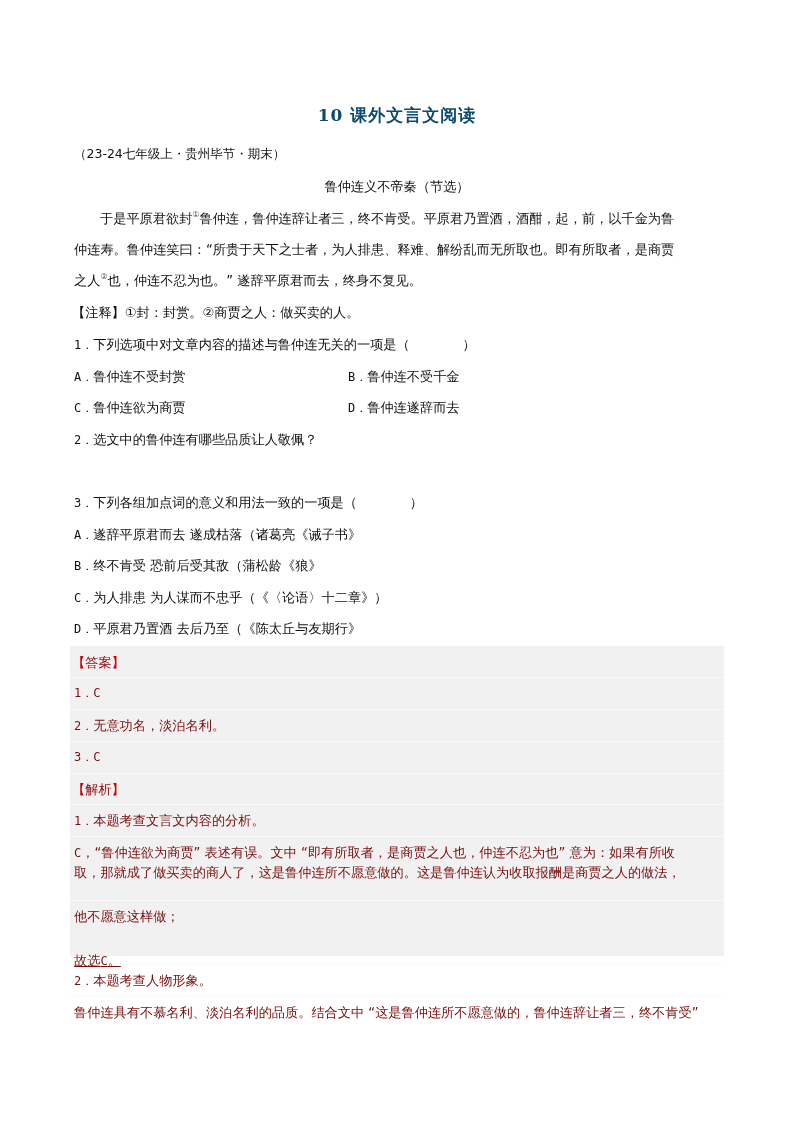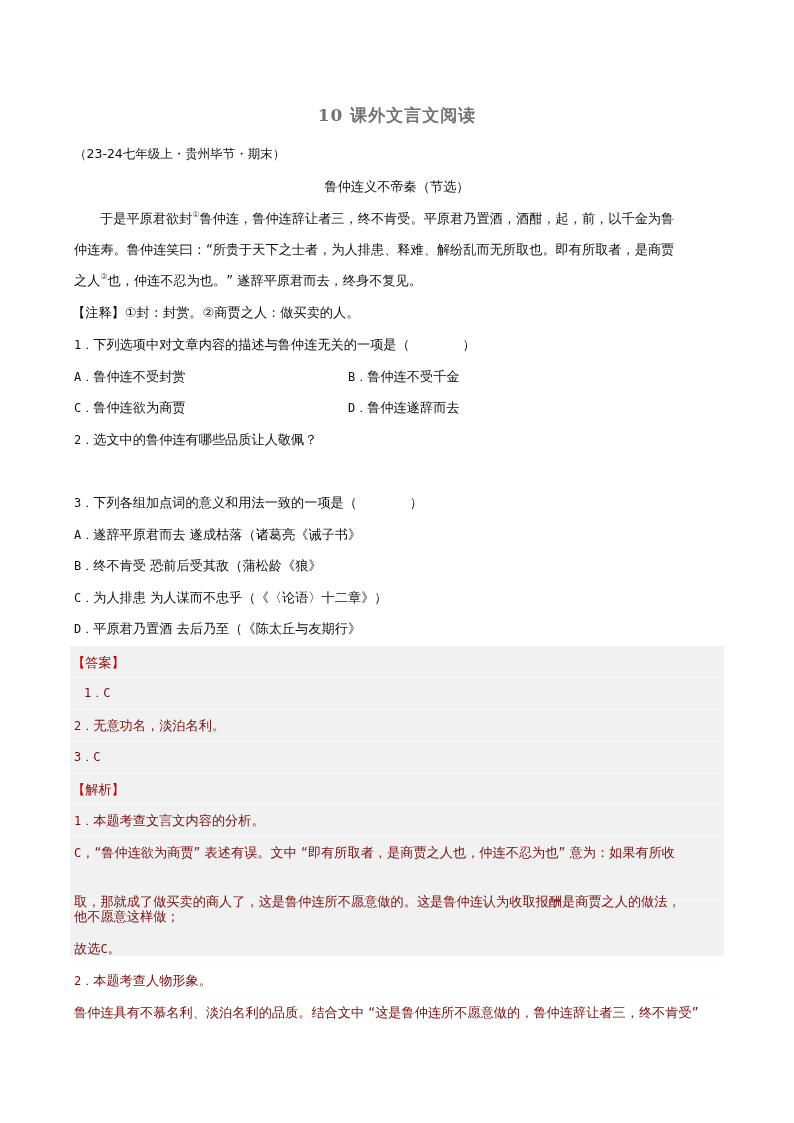--- a/index.html
+++ b/index.html
@@ -1,21 +1,21 @@
 <!DOCTYPE html>
 <html><head>
 <meta charset="utf-8">
 <style>
   html, body { margin: 0; padding: 0; background: #ffffff; }
   body { width: 794px; height: 1123px; position: relative; overflow: hidden;
          font-family: "DejaVu Sans", "Liberation Sans", sans-serif; color: #111; }
   .page { position: absolute; left: 0; top: 0; width: 794px; height: 1123px; }
   .title { position: absolute; top: 104px; left: 0; width: 794px; text-align: center;
            font-family: "DejaVu Serif", "Liberation Serif", serif; font-weight: bold;
-           font-size: 17px; letter-spacing: 1px; color: #737373; }
+           font-size: 17px; letter-spacing: 1px; color: #0c4a6e; }
   .line { position: absolute; left: 74px; font-size: 13.2px; white-space: nowrap; color: #111; }
   .center { left: 0; width: 794px; text-align: center; }
   .sup { font-size: 8px; vertical-align: 6px; color: #555; }
   .mono { font-family: "DejaVu Sans Mono", "Liberation Mono", monospace; font-size: 12px; }
   .answer-box { position: absolute; left: 70px; top: 646px; width: 654px; height: 310px; background: #f1f1f1; }
   .answer-box .row { position: absolute; left: 0; width: 654px; border-bottom: 1px solid #fafafa; }
   .bracket { color: #d00000; }
   .head-red { color: #8b0a0a; }
   .atext { position: absolute; left: 4px; font-size: 13.2px; white-space: nowrap; color: #7a0d0d; }
 </style>
@@ -76,21 +76,21 @@
     <span class="mono">D．</span><span>平原君乃置酒 去后乃至（《陈太丘与友期行》</span>
   </div>
 
   <div class="answer-box">
     <div class="row" style="top:0; height:31px;">
       <div class="atext" style="top:8px; left:2px;">
         <span class="bracket">【</span><span class="head-red">答案</span><span class="bracket">】</span>
       </div>
     </div>
     <div class="row" style="top:31px; height:32px;">
-      <div class="atext" style="top:8px;margin-left:10px;">
+      <div class="atext" style="top:8px;">
         <span class="mono">1．</span><span class="mono">C</span>
       </div>
     </div>
     <div class="row" style="top:63px; height:32px;">
       <div class="atext" style="top:8px;">
         <span class="mono">2．</span><span>无意功名，淡泊名利。</span>
       </div>
     </div>
     <div class="row" style="top:95px; height:32px;">
       <div class="atext" style="top:8px;">
@@ -104,27 +104,27 @@
     </div>
     <div class="row" style="top:158px; height:32px;">
       <div class="atext" style="top:8px;">
         <span class="mono">1．</span><span>本题考查文言文内容的分析。</span>
       </div>
     </div>
     <div class="row" style="top:190px; height:64px;">
       <div class="atext" style="top:8px;">
         <span class="mono">C</span><span>，“鲁仲连欲为商贾” 表述有误。文中 “即有所取者，是商贾之人也，仲连不忍为也” 意为：如果有所收</span>
       </div>
-      <div class="atext" style="top:57px;">取，那就成了做买卖的商人了，这是鲁仲连所不愿意做的。这是鲁仲连认为收取报酬是商贾之人的做法，</div>
+      <div class="atext" style="top:28px;">取，那就成了做买卖的商人了，这是鲁仲连所不愿意做的。这是鲁仲连认为收取报酬是商贾之人的做法，</div>
     </div>
     <div class="row" style="top:254px; height:32px; border-bottom:none;">
       <div class="atext" style="top:8px;">他不愿意这样做；</div>
     </div>
     <div class="row" style="top:286px; height:32px;">
-      <div class="atext" style="top:8px;">
+      <div class="atext" style="top:20px;text-decoration:underline;">
         <span>故选</span><span class="mono">C</span><span>。</span>
       </div>
     </div>
     <div class="row" style="top:318px; height:32px;">
       <div class="atext" style="top:8px;">
         <span class="mono">2．</span><span>本题考查人物形象。</span>
       </div>
     </div>
     <div class="row" style="top:350px; height:32px; border-bottom:none;">
       <div class="atext" style="top:8px;">鲁仲连具有不慕名利、淡泊名利的品质。结合文中 “这是鲁仲连所不愿意做的，鲁仲连辞让者三，终不肯受”</div>

